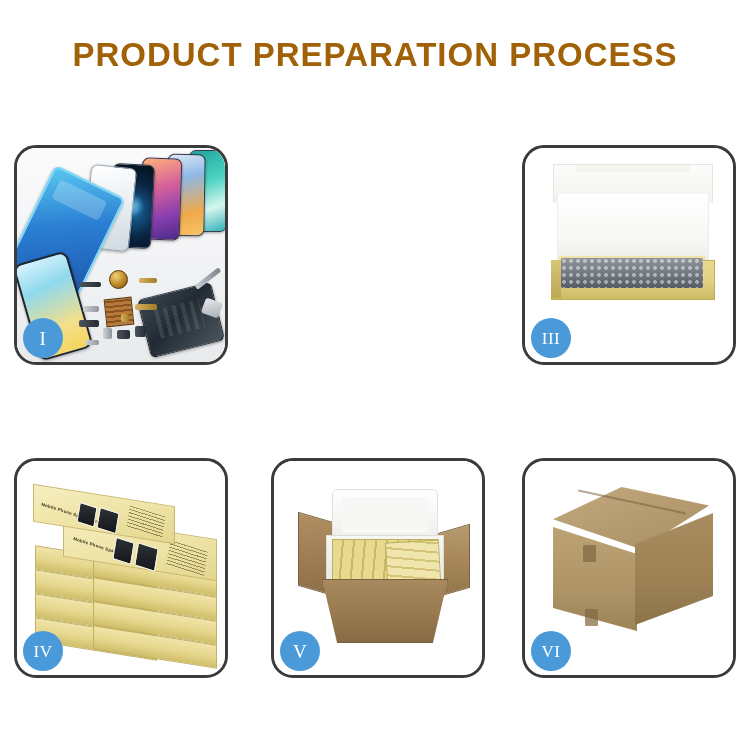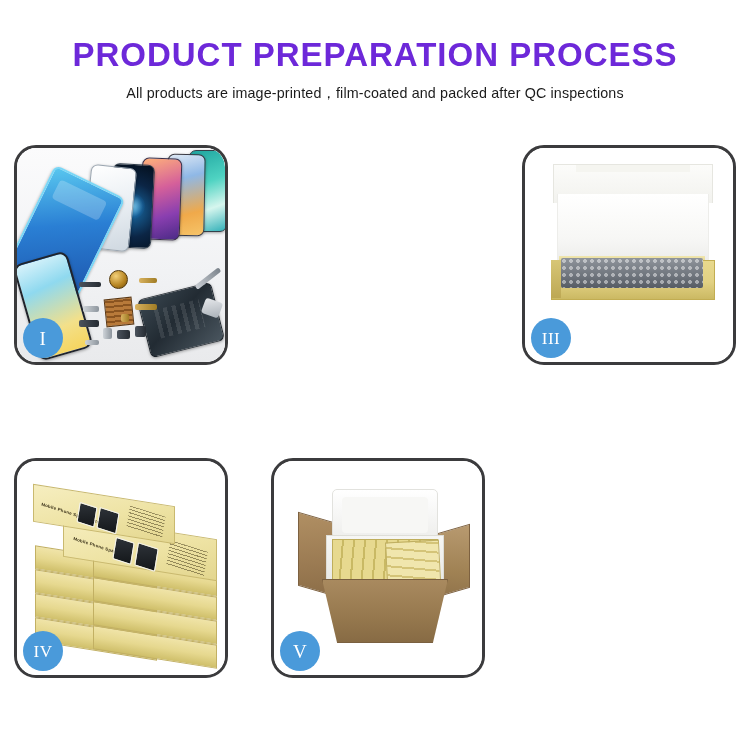--- a/index.html
+++ b/index.html
@@ -26,21 +26,21 @@
     left: 0;
     top: 38px;
     width: 750px;
     text-align: center;
   }
   .title {
     font-family: "Liberation Sans", sans-serif;
     font-size: 33px;
     font-weight: 700;
     letter-spacing: 1.0px;
-    color: #6d28d9;
+    color: #a16207;
     line-height: 1.05;
     white-space: nowrap;
   }
   .subtitle {
     margin-top: 11px;
     font-family: "Liberation Sans", sans-serif;
     font-size: 14.3px;
     font-weight: 400;
     color: #1b1b1b;
     letter-spacing: 0.15px;
@@ -399,21 +399,20 @@
     border-radius:1px;
   }
 </style>
 </head>
 <body>
 
 <div class="page">
 
   <div class="header">
     <div class="title">PRODUCT PREPARATION PROCESS</div>
-    <div class="subtitle">All products are image-printed，film-coated and packed after QC inspections</div>
   </div>
 
   <div class="grid">
 
     <div class="cell r0 c0">
       <div class="panel">
         <div class="photo">
           <div class="p1-bg"></div>
           <div class="p1-sheen"></div>
 
@@ -508,15 +507,29 @@
           <div class="v-foamL"></div>
           <div class="v-inner"></div>
           <div class="v-yellow"></div>
           <div class="v-yellow2"></div>
           <div class="v-body"></div>
         </div>
         <div class="badge">V</div>
       </div>
     </div>
 
+    <div class="cell r1 c2">
+      <div class="panel">
+        <div class="photo">
+          <div class="p6-bg"></div>
+          <div class="c-top"></div>
+          <div class="c-seam"></div>
+          <div class="c-left"></div>
+          <div class="c-right"></div>
+          <div class="c-tape" style="left:58px;top:84px;"></div>
+          <div class="c-tape" style="left:60px;top:148px;"></div>
+        </div>
+        <div class="badge wide">VI</div>
+      </div>
+    </div>
 
   </div>
 </div>
 
 </body></html>

